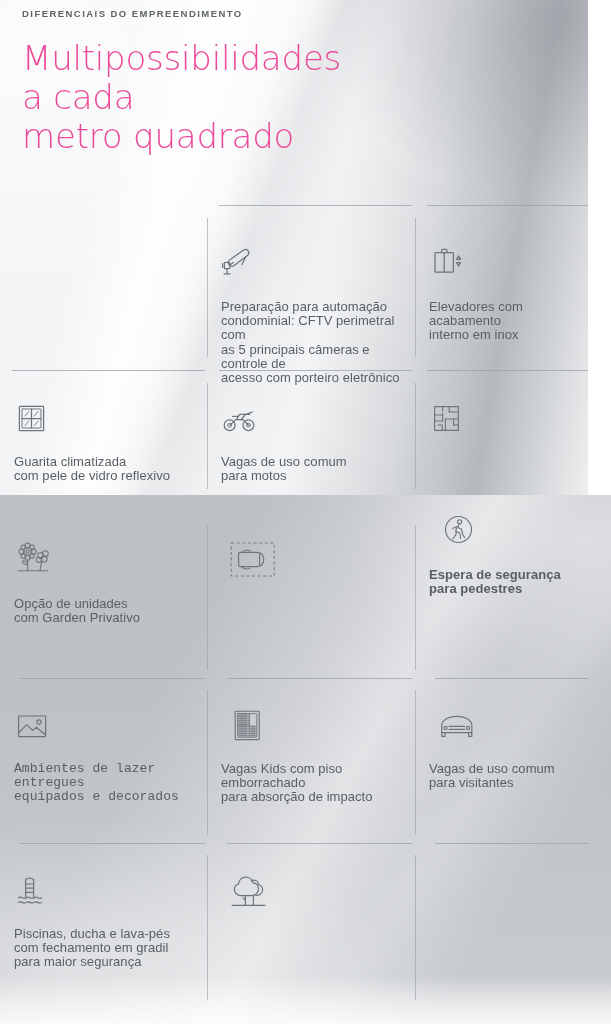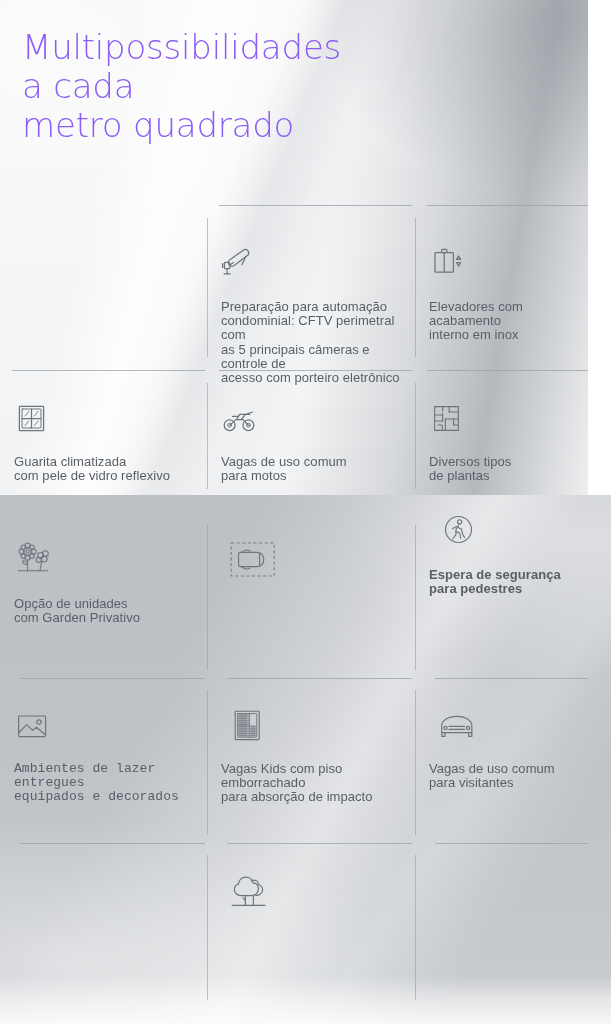--- a/index.html
+++ b/index.html
@@ -119,21 +119,21 @@
     text-transform: uppercase;
     white-space: nowrap;
   }
   .headline {
     margin-top: 20px;
     font-family: "DejaVu Sans", sans-serif;
     font-weight: 300;
     font-size: 34px;
     line-height: 39px;
     letter-spacing: -0.2px;
-    color: #8b5cf6;
+    color: #ec4899;
     white-space: pre-line;
   }
   .cell {
     position: absolute;
   }
   .cell .icon {
     position: absolute;
     left: 14px;
     top: 24px;
     width: 42px;
@@ -184,20 +184,21 @@
 <div class="page">
 
   <div class="bg-light"></div>
   <div class="bg-light-sheen"></div>
   <div class="bg-light-vign"></div>
   <div class="bg-gray"></div>
   <div class="bg-gray-sheen"></div>
   <div class="bg-gray-bottomfade"></div>
 
   <div class="header">
+    <div class="eyebrow">DIFERENCIAIS DO EMPREENDIMENTO</div>
     <div class="headline">Multipossibilidades
 a cada
 metro quadrado</div>
   </div>
 
   <div class="rule-h" style="left:219px; top:205px; width:193px;"></div>
   <div class="rule-h" style="left:427px; top:205px; width:161px;"></div>
 
   <div class="rule-h" style="left:12px; top:370px; width:193px;"></div>
   <div class="rule-h" style="left:219px; top:370px; width:193px;"></div>
@@ -312,22 +313,20 @@
           <path d="M20.2 11.0 L29.4 11.0"></path>
           <path d="M16.4 18.0 L29.4 18.0"></path>
           <path d="M13.6 20.0 L5.6 20.0"></path>
           <path d="M16.4 18.0 L16.4 29.4"></path>
           <path d="M24.6 18.0 L24.6 24.0"></path>
           <path d="M24.6 24.0 L29.4 24.0"></path>
           <path d="M9.0 24.0 L13.2 24.0 L13.2 29.4"></path>
         </g>
       </svg>
     </span>
-    <div class="ctext" style="top:72px;">Diversos tipos
-de plantas</div>
   </div>
 
   <div class="cell" style="left:0px; top:525px; width:207px; height:145px;">
     <span class="icon" style="left:14px; top:14px; width:46px; height:46px;">
       <svg viewBox="0 0 46 46">
         <g class="ic" style="stroke-width:1.05">
           <circle cx="13.6" cy="12.6" r="4.3"></circle>
           <circle cx="13.6" cy="12.6" r="1.7"></circle>
           <circle cx="13.6" cy="6.6" r="2.6"></circle>
           <circle cx="13.6" cy="18.6" r="2.6"></circle>
@@ -456,20 +455,39 @@
           <path d="M12.2 21.4 L27.4 21.4"></path>
           <circle cx="8.6" cy="19.9" r="1.6"></circle>
           <circle cx="31.0" cy="19.9" r="1.6"></circle>
         </g>
       </svg>
     </span>
     <div class="ctext" style="top:72px;">Vagas de uso comum
 para visitantes</div>
   </div>
 
+  <div class="cell" style="left:0px; top:855px; width:207px; height:145px;">
+    <span class="icon" style="left:14px; top:18px;">
+      <svg viewBox="0 0 42 42">
+        <g class="ic" style="stroke-width:1.2">
+          <path d="M11.6 6.6 L11.6 24.0"></path>
+          <path d="M19.6 6.6 L19.6 24.0"></path>
+          <path d="M11.6 6.6 C13.8 4.6 17.4 4.6 19.6 6.6"></path>
+          <path d="M11.6 11.0 L19.6 11.0"></path>
+          <path d="M11.6 15.2 L19.6 15.2"></path>
+          <path d="M11.6 19.4 L19.6 19.4"></path>
+          <path d="M4.4 24.8 C7.0 22.4 9.6 27.2 12.2 24.8 C14.8 22.4 17.4 27.2 20.0 24.8 C22.6 22.4 25.2 27.2 27.8 24.8"></path>
+          <path d="M4.4 29.4 C7.0 27.0 9.6 31.8 12.2 29.4 C14.8 27.0 17.4 31.8 20.0 29.4 C22.6 27.0 25.2 31.8 27.8 29.4"></path>
+        </g>
+      </svg>
+    </span>
+    <div class="ctext" style="top:72px;">Piscinas, ducha e lava-pés
+com fechamento em gradil
+para maior segurança</div>
+  </div>
 
   <div class="cell" style="left:207px; top:855px; width:208px; height:145px;">
     <span class="icon" style="left:22px; top:16px; width:48px; height:44px;">
       <svg viewBox="0 0 48 44">
         <g class="ic" style="stroke-width:1.2">
           <path d="M12.0 24.6 C8.0 24.6 5.4 21.8 5.4 18.6 C5.4 15.8 7.2 13.6 9.6 12.9
                    C9.6 9.0 12.8 6.2 16.8 6.2 C20.4 6.2 23.4 8.6 24.0 11.8
                    C27.2 12.2 29.4 14.8 29.4 18.0 C29.4 21.6 26.4 24.6 22.6 24.6 Z"></path>
           <path d="M26.6 24.6 C30.4 24.6 33.6 22.2 33.6 19.0 C33.6 16.6 32.0 14.6 29.8 13.8
                    C29.6 11.2 27.4 9.2 24.6 9.2 C23.8 9.2 23.0 9.4 22.4 9.8"></path>

